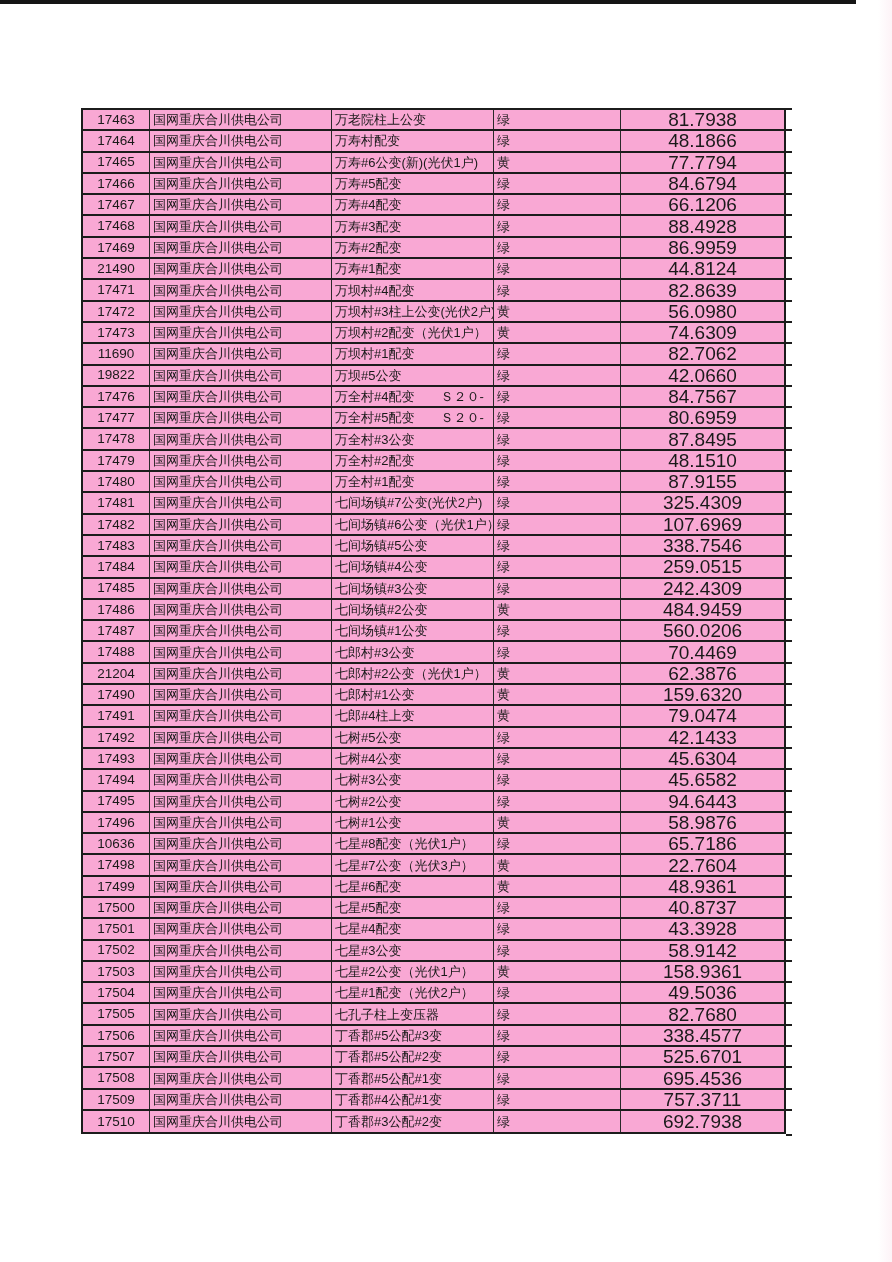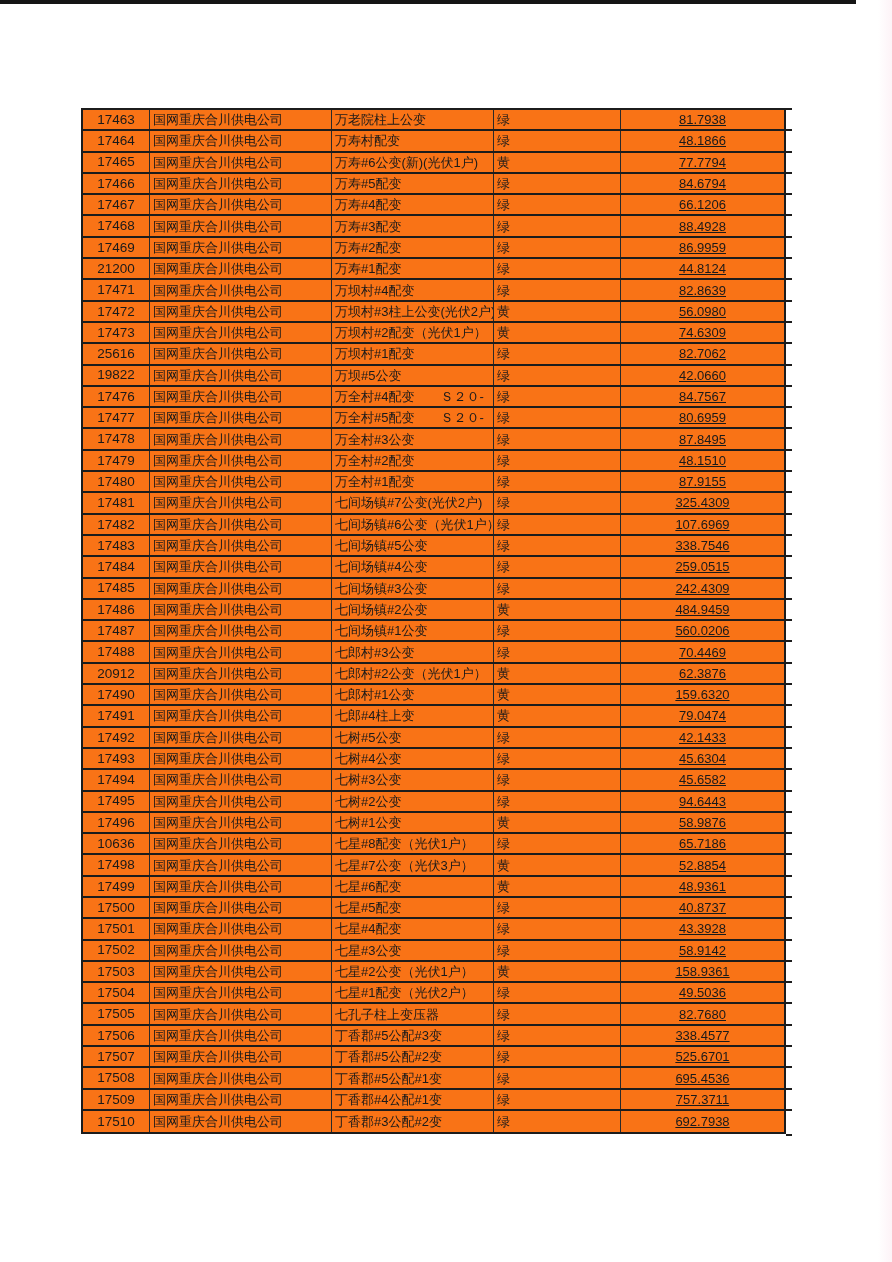--- a/index.html
+++ b/index.html
@@ -23,21 +23,21 @@
     right: 0; top: 0;
     width: 14px; height: 100%;
     background: linear-gradient(to right, #ffffff, #fdf3f7);
   }
   .sheet-table {
     position: absolute;
     left: 81px; top: 108px;
     width: 705px;
     box-sizing: border-box;
     border: 2px solid #1c1c1c;
-    background: #f97316;
+    background: #f9a8d4;
   }
   .row {
     display: flex;
     height: 21.31px;
     box-sizing: border-box;
     border-bottom: 2px solid #1c1c1c;
     position: relative;
   }
   .row:last-child { border-bottom: none; justify-content: center; }
   
@@ -82,22 +82,21 @@
     border-right: 1.5px solid #2a2a2a;
   }
   .c-status {
     width: 127px;
     padding-left: 3px;
     border-right: 1.5px solid #2a2a2a;
   }
   .c-value {
     flex: 1;
     justify-content: center;
-    font-size: 13px;
-    text-decoration: underline;
+    font-size: 19px;
   }
 </style>
 </head>
 <body>
 
 <div class="topbar"></div>
 <div class="right-tint"></div>
 
 <div class="sheet-table">
   <div class="row">
@@ -150,21 +149,21 @@
 
   <div class="row">
     <div class="cell c-id">17469</div>
     <div class="cell c-company">国网重庆合川供电公司</div>
     <div class="cell c-name">万寿#2配变</div>
     <div class="cell c-status">绿</div>
     <div class="cell c-value">86.9959</div>
   </div>
 
   <div class="row">
-    <div class="cell c-id">21200</div>
+    <div class="cell c-id">21490</div>
     <div class="cell c-company">国网重庆合川供电公司</div>
     <div class="cell c-name">万寿#1配变</div>
     <div class="cell c-status">绿</div>
     <div class="cell c-value">44.8124</div>
   </div>
 
   <div class="row">
     <div class="cell c-id">17471</div>
     <div class="cell c-company">国网重庆合川供电公司</div>
     <div class="cell c-name">万坝村#4配变</div>
@@ -182,21 +181,21 @@
 
   <div class="row">
     <div class="cell c-id">17473</div>
     <div class="cell c-company">国网重庆合川供电公司</div>
     <div class="cell c-name">万坝村#2配变（光伏1户）</div>
     <div class="cell c-status">黄</div>
     <div class="cell c-value">74.6309</div>
   </div>
 
   <div class="row">
-    <div class="cell c-id">25616</div>
+    <div class="cell c-id">11690</div>
     <div class="cell c-company">国网重庆合川供电公司</div>
     <div class="cell c-name">万坝村#1配变</div>
     <div class="cell c-status">绿</div>
     <div class="cell c-value">82.7062</div>
   </div>
 
   <div class="row">
     <div class="cell c-id">19822</div>
     <div class="cell c-company">国网重庆合川供电公司</div>
     <div class="cell c-name">万坝#5公变</div>
@@ -302,21 +301,21 @@
 
   <div class="row">
     <div class="cell c-id">17488</div>
     <div class="cell c-company">国网重庆合川供电公司</div>
     <div class="cell c-name">七郎村#3公变</div>
     <div class="cell c-status">绿</div>
     <div class="cell c-value">70.4469</div>
   </div>
 
   <div class="row">
-    <div class="cell c-id">20912</div>
+    <div class="cell c-id">21204</div>
     <div class="cell c-company">国网重庆合川供电公司</div>
     <div class="cell c-name">七郎村#2公变（光伏1户）</div>
     <div class="cell c-status">黄</div>
     <div class="cell c-value">62.3876</div>
   </div>
 
   <div class="row">
     <div class="cell c-id">17490</div>
     <div class="cell c-company">国网重庆合川供电公司</div>
     <div class="cell c-name">七郎村#1公变</div>
@@ -378,21 +377,21 @@
     <div class="cell c-name">七星#8配变（光伏1户）</div>
     <div class="cell c-status">绿</div>
     <div class="cell c-value">65.7186</div>
   </div>
 
   <div class="row">
     <div class="cell c-id">17498</div>
     <div class="cell c-company">国网重庆合川供电公司</div>
     <div class="cell c-name">七星#7公变（光伏3户）</div>
     <div class="cell c-status">黄</div>
-    <div class="cell c-value">52.8854</div>
+    <div class="cell c-value">22.7604</div>
   </div>
 
   <div class="row">
     <div class="cell c-id">17499</div>
     <div class="cell c-company">国网重庆合川供电公司</div>
     <div class="cell c-name">七星#6配变</div>
     <div class="cell c-status">黄</div>
     <div class="cell c-value">48.9361</div>
   </div>
 

